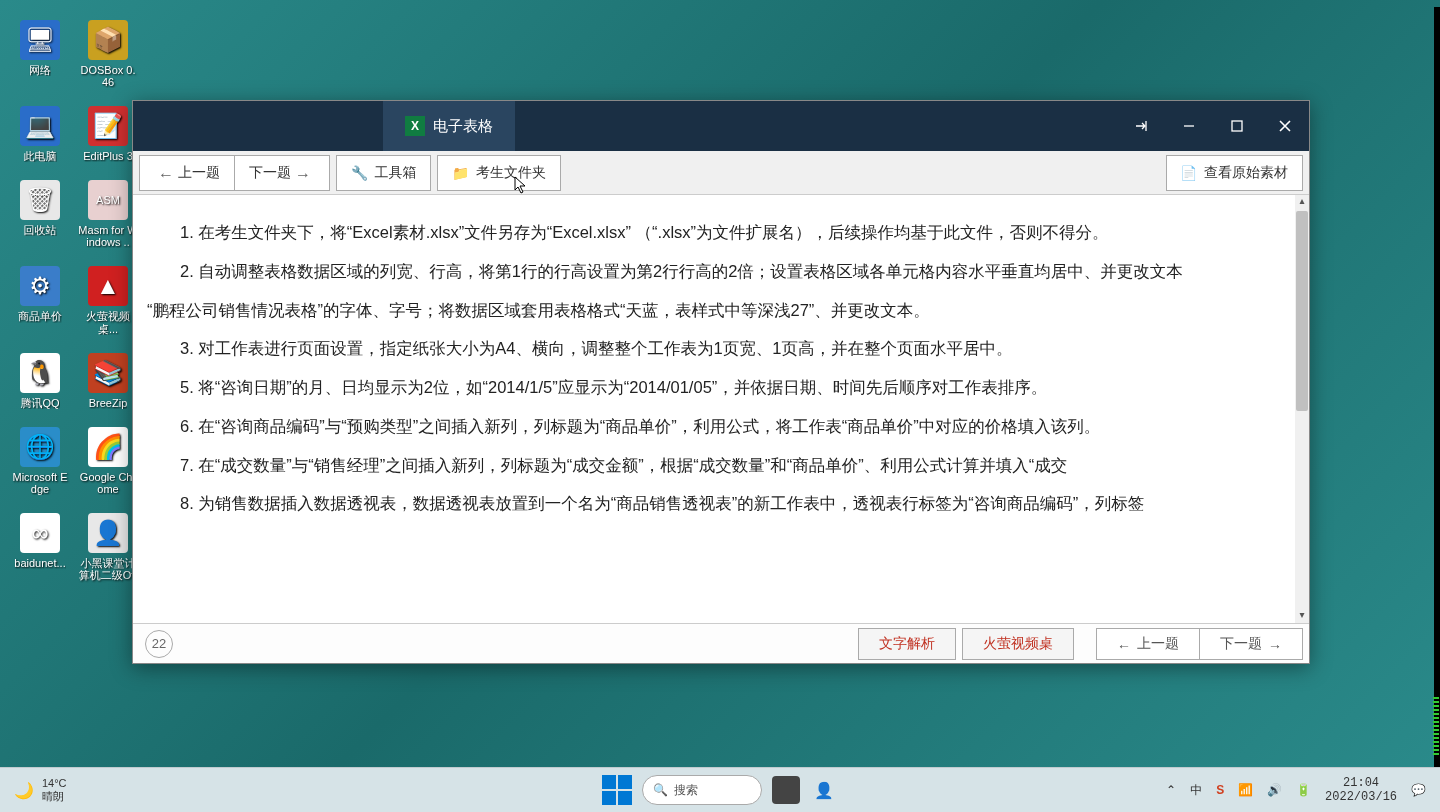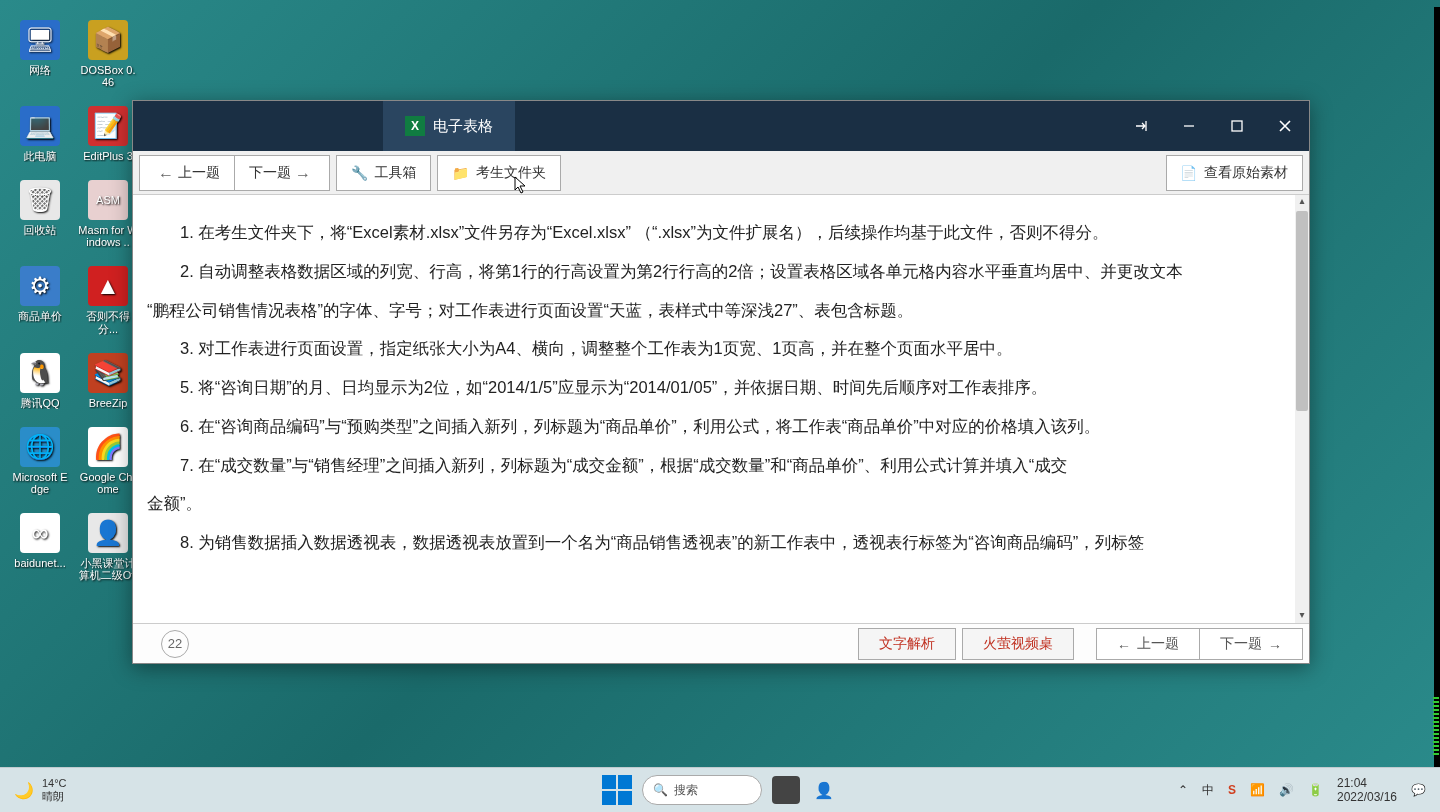--- a/index.html
+++ b/index.html
@@ -109,21 +109,21 @@
     font-size:10px; color:#555;
   }
   .app-footer {
     height:40px; border-top:1px solid #ccc;
     background:#fdfdfd;
     display:flex; align-items:center; padding:0 6px; gap:6px;
   }
   .qnum {
     width:28px; height:28px; border:1px solid #aaa; border-radius:50%;
     display:flex; align-items:center; justify-content:center;
-    font-size:13px; color:#666; margin-left:22px;
+    font-size:13px; color:#666; margin-left:6px;
   }
   .footer-spacer { flex:1;}
   .fbtn {
     height:32px; border:1px solid #aaa; background:#f5f5f5;
     display:flex; align-items:center; padding:0 20px;
     font-size:14px; color:#c03020;
   }
   .fbtn.gray { color:#555;}
   .fnav { display:flex;}
   .fnav .fbtn { background:#fff;}
@@ -159,21 +159,21 @@
     font-size:12px; color:#555; gap:6px;
   }
   .task-icon {
     width:28px; height:28px; border-radius:4px;
     display:flex; align-items:center; justify-content:center;
   }
   .tray {
     margin-left:auto; display:flex; align-items:center;
     gap:14px; padding-right:14px; font-size:12px; color:#333;
   }
-  .tray .time { text-align:left; line-height:1.2;}
+  .tray .time { text-align:center; line-height:1.2;font-family:Liberation Mono, monospace;}
   .rightbar {
     position:absolute; right:0; top:7px; bottom:45px; width:6px;
     background:#000;
   }
   .green-ind {
     position:absolute; right:1px; bottom:55px; width:6px; height:60px;
     background: repeating-linear-gradient(to bottom,#3c3 0,#3c3 2px,transparent 2px,transparent 4px);
   }
 </style>
 </head>
@@ -206,21 +206,21 @@
       <div class="dicon">
         <div class="ibox" style="background:#e8d0d0;font-size:11px">ASM</div>
         <div class="dlabel">Masm for Windows ..</div>
       </div>
       <div class="dicon">
         <div class="ibox" style="background:#3a7dc9;font-size:24px">⚙</div>
         <div class="dlabel">商品单价</div>
       </div>
       <div class="dicon">
         <div class="ibox" style="background:#d02020;font-size:24px">▲</div>
-        <div class="dlabel">否则不得分...</div>
+        <div class="dlabel">火萤视频桌...</div>
       </div>
       <div class="dicon">
         <div class="ibox" style="background:#ffffff;font-size:24px">🐧</div>
         <div class="dlabel">腾讯QQ</div>
       </div>
       <div class="dicon">
         <div class="ibox" style="background:#c04020;font-size:24px">📚</div>
         <div class="dlabel">BreeZip</div>
       </div>
       <div class="dicon">
@@ -298,26 +298,25 @@
         <span class="ticon" style="color:#1a9dc9">📄</span>
         <span>查看原始素材</span>
       </div>
     </div>
 
     <div class="content-area">
       <div class="content-scroll">
         <div class="instruction" id="instr">
             <span class="ol-item">1. 在考生文件夹下，将“Excel素材.xlsx”文件另存为“Excel.xlsx” （“.xlsx”为文件扩展名），后续操作均基于此文件，否则不得分。</span>
             <span class="ol-item">2. 自动调整表格数据区域的列宽、行高，将第1行的行高设置为第2行行高的2倍；设置表格区域各单元格内容水平垂直均居中、并更改文本</span>
-            <span class="ol-item" style="text-indent: 0px;">“鹏程公司销售情况表格”的字体、字号；对工作表进行页面设置“天蓝，表样式中等深浅27”、表包含标题。</span>
+            <span class="ol-item" style="text-indent: 0px;">“鹏程公司销售情况表格”的字体、字号；将数据区域套用表格格式“天蓝，表样式中等深浅27”、并更改文本。</span>
             <span class="ol-item">3. 对工作表进行页面设置，指定纸张大小为A4、横向，调整整个工作表为1页宽、1页高，并在整个页面水平居中。</span>
             <span class="ol-item">5. 将“咨询日期”的月、日均显示为2位，如“2014/1/5”应显示为“2014/01/05”，并依据日期、时间先后顺序对工作表排序。</span>
             <span class="ol-item">6. 在“咨询商品编码”与“预购类型”之间插入新列，列标题为“商品单价”，利用公式，将工作表“商品单价”中对应的价格填入该列。</span>
             <span class="ol-item">7. 在“成交数量”与“销售经理”之间插入新列，列标题为“成交金额”，根据“成交数量”和“商品单价”、利用公式计算并填入“成交</span>
-            <span class="ol-item" style="text-indent: 0px;">金额”。</span>
             <span class="ol-item">8. 为销售数据插入数据透视表，数据透视表放置到一个名为“商品销售透视表”的新工作表中，透视表行标签为“咨询商品编码”，列标签</span>
           </div>
       </div>
       <div class="scrollbar">
         <div class="scroll-arrow" style="top:0">▴</div>
         <div class="scroll-thumb"></div>
         <div class="scroll-arrow" style="bottom:0">▾</div>
       </div>
     </div>
 

